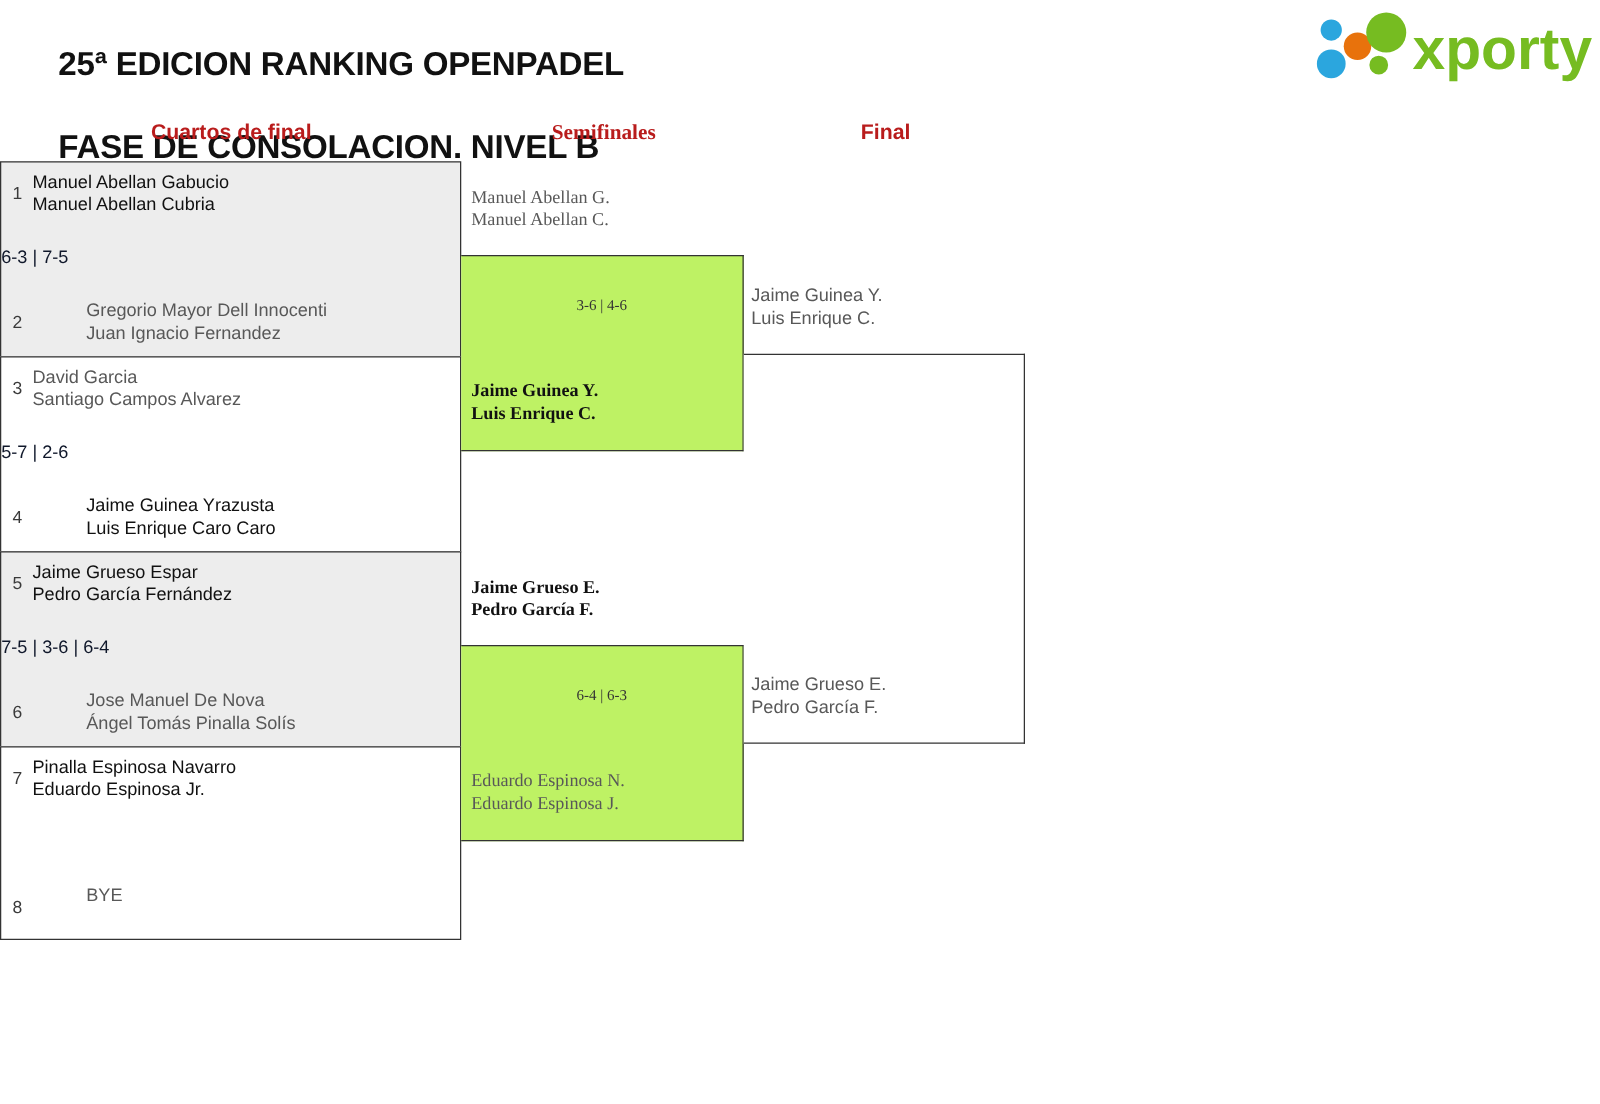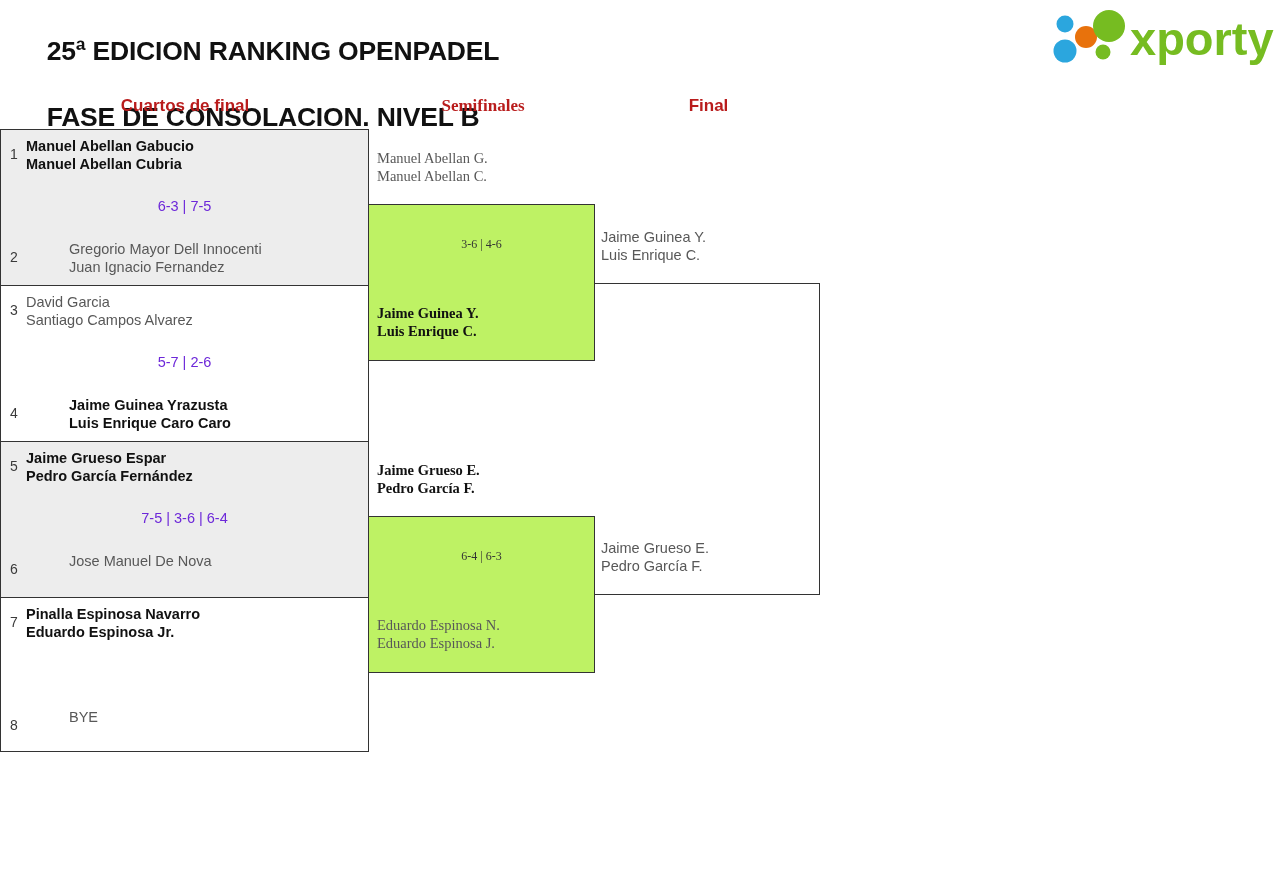--- a/index.html
+++ b/index.html
@@ -94,34 +94,33 @@
     position: absolute;
     left: 25px;
     right: 6px;
     font-size: 14.5px;
     line-height: 18px;
     color: #585858;
     white-space: nowrap;
   }
   .team.winner {
     color: #111111;
-    font-weight: 700;
+    font-weight: 400;
   }
   .team.top { top: 7px; }
   .team.bottom { top: 110px; margin-left: 43px; }
   .team .line { display: block; }
 
   .qf-score {
     position: absolute;
     left: 0;
     right: 0;
     top: 68px;
-    text-align: center;
-    font-size: 14.5px;
-    color: #6d28d9;
+    font-size: 14.5px;
+    color: #0f172a;
     white-space: nowrap;
   }
 
   
   .sf-match {
     position: absolute;
     left: 369px;
     width: 226px;
     border: 1px solid #333333;
     border-left: none;
@@ -251,20 +250,21 @@
   <div class="qf-match m3 shaded">
     <div class="seed top">5</div>
     <div class="team top winner">
       <span class="line">Jaime Grueso Espar</span>
       <span class="line">Pedro García Fernández</span>
     </div>
     <div class="qf-score">7-5 | 3-6 | 6-4</div>
     <div class="seed bottom">6</div>
     <div class="team bottom">
       <span class="line">Jose Manuel De Nova</span>
+      <span class="line">Ángel Tomás Pinalla Solís</span>
     </div>
   </div>
 
   <div class="qf-match m4">
     <div class="seed top">7</div>
     <div class="team top winner">
       <span class="line">Pinalla Espinosa Navarro</span>
       <span class="line">Eduardo Espinosa Jr.</span>
     </div>
     <div class="qf-score"></div>

